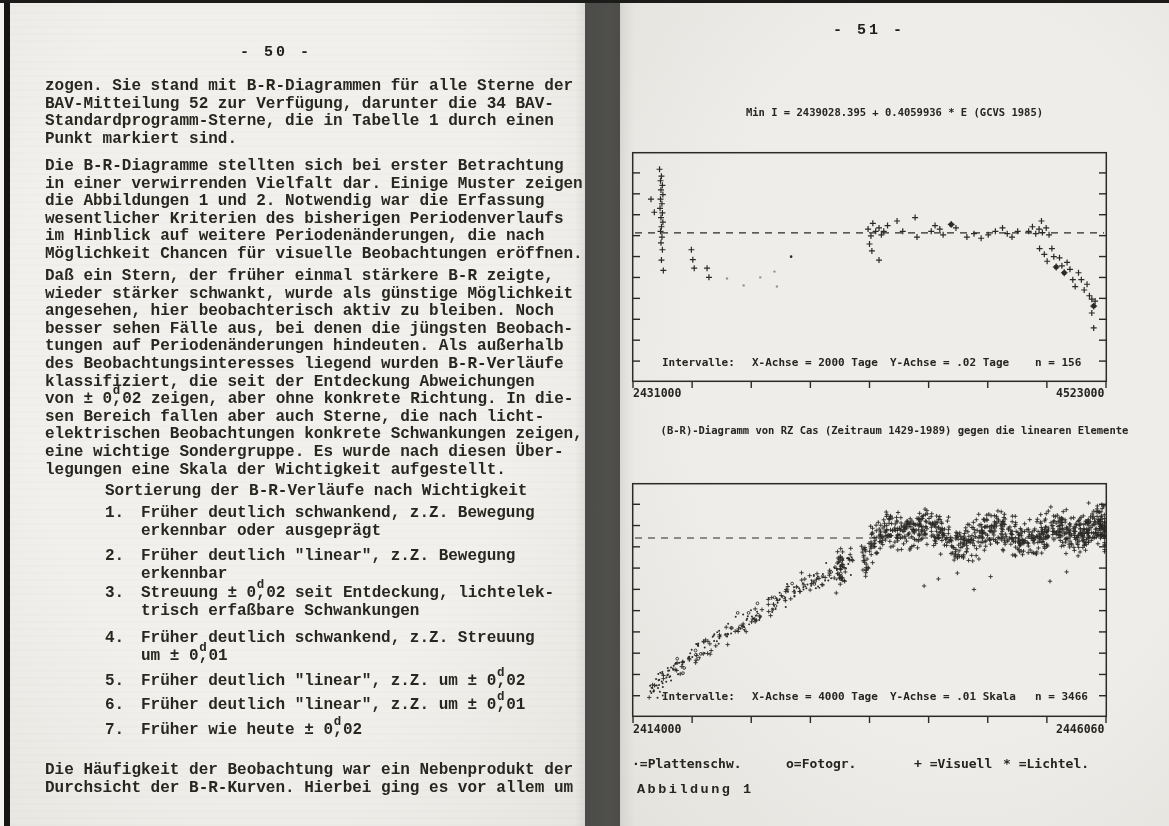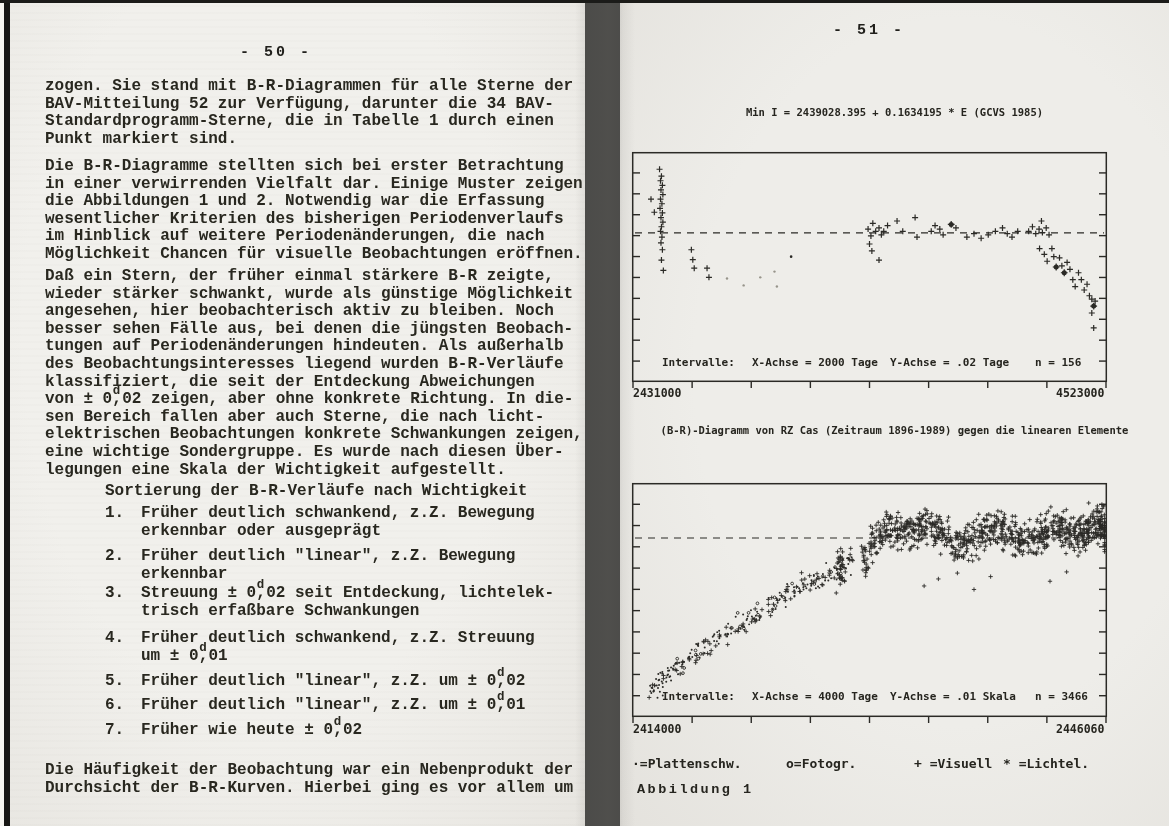--- a/index.html
+++ b/index.html
@@ -128,21 +128,21 @@
       <p class="para pfoot">Die Häufigkeit der Beobachtung war ein Nebenprodukt der
 Durchsicht der B-R-Kurven. Hierbei ging es vor allem um</p>
     </div>
   </div>
 
   <div class="gutter"></div>
 
   <div class="page-right">
     <div class="pageno pn51">- 51 -</div>
 
-    <div class="ctext csub s1">Min I = 2439028.395 + 0.1634195 * E  (GCVS 1985)</div>
+    <div class="ctext csub s1">Min I = 2439028.395 + 0.4059936 * E  (GCVS 1985)</div>
     <svg id="chart0" class="cbox b1" viewBox="0 0 475 244" style="height: 244px; width: 475px;">
         <rect x="0.7" y="0.7" width="473.6" height="228.6" fill="none" stroke="#2b2a26" stroke-width="1.5"></rect>
         <line x1="3" y1="80.96" x2="472" y2="80.96" stroke="#2b2a26" stroke-width="1.2" stroke-dasharray="7 6"></line>
         <line x1="1" y1="230" x2="1" y2="236" stroke="#2b2a26" stroke-width="1.4"></line>
         <line x1="60.125" y1="230" x2="60.125" y2="236" stroke="#2b2a26" stroke-width="1.4"></line>
         <line x1="119.25" y1="230" x2="119.25" y2="236" stroke="#2b2a26" stroke-width="1.4"></line>
         <line x1="178.375" y1="230" x2="178.375" y2="236" stroke="#2b2a26" stroke-width="1.4"></line>
         <line x1="237.5" y1="230" x2="237.5" y2="236" stroke="#2b2a26" stroke-width="1.4"></line>
         <line x1="296.625" y1="230" x2="296.625" y2="236" stroke="#2b2a26" stroke-width="1.4"></line>
         <line x1="355.75" y1="230" x2="355.75" y2="236" stroke="#2b2a26" stroke-width="1.4"></line>
@@ -268,21 +268,21 @@
       </svg>
     <div class="ctext introw r1">
       <span class="fo0">Intervalle:</span>
       <span class="fo1">X-Achse = 2000 Tage</span>
       <span class="fo2">Y-Achse = .02 Tage</span>
       <span class="fo3">n = 156</span>
     </div>
     <div class="ctext xlab xl1a">2431000</div>
     <div class="ctext xlab xl1b">4523000</div>
 
-    <div class="ctext ctitle t2">(B-R)-Diagramm von RZ Cas (Zeitraum 1896-1989) gegen die linearen Elemente</div>
+    <div class="ctext ctitle t2">(B-R)-Diagramm von RZ Cas (Zeitraum 1429-1989) gegen die linearen Elemente</div>
     <svg id="chart1" class="cbox b2" viewBox="0 0 475 248" style="height: 248px; width: 475px;">
         <rect x="0.7" y="0.7" width="473.6" height="232.6" fill="none" stroke="#2b2a26" stroke-width="1.5"></rect>
         <line x1="3" y1="54.989999999999995" x2="472" y2="54.989999999999995" stroke="#2b2a26" stroke-width="1.2" stroke-dasharray="7 6"></line>
         <line x1="1" y1="234" x2="1" y2="240" stroke="#2b2a26" stroke-width="1.4"></line>
         <line x1="60.125" y1="234" x2="60.125" y2="240" stroke="#2b2a26" stroke-width="1.4"></line>
         <line x1="119.25" y1="234" x2="119.25" y2="240" stroke="#2b2a26" stroke-width="1.4"></line>
         <line x1="178.375" y1="234" x2="178.375" y2="240" stroke="#2b2a26" stroke-width="1.4"></line>
         <line x1="237.5" y1="234" x2="237.5" y2="240" stroke="#2b2a26" stroke-width="1.4"></line>
         <line x1="296.625" y1="234" x2="296.625" y2="240" stroke="#2b2a26" stroke-width="1.4"></line>
         <line x1="355.75" y1="234" x2="355.75" y2="240" stroke="#2b2a26" stroke-width="1.4"></line>

